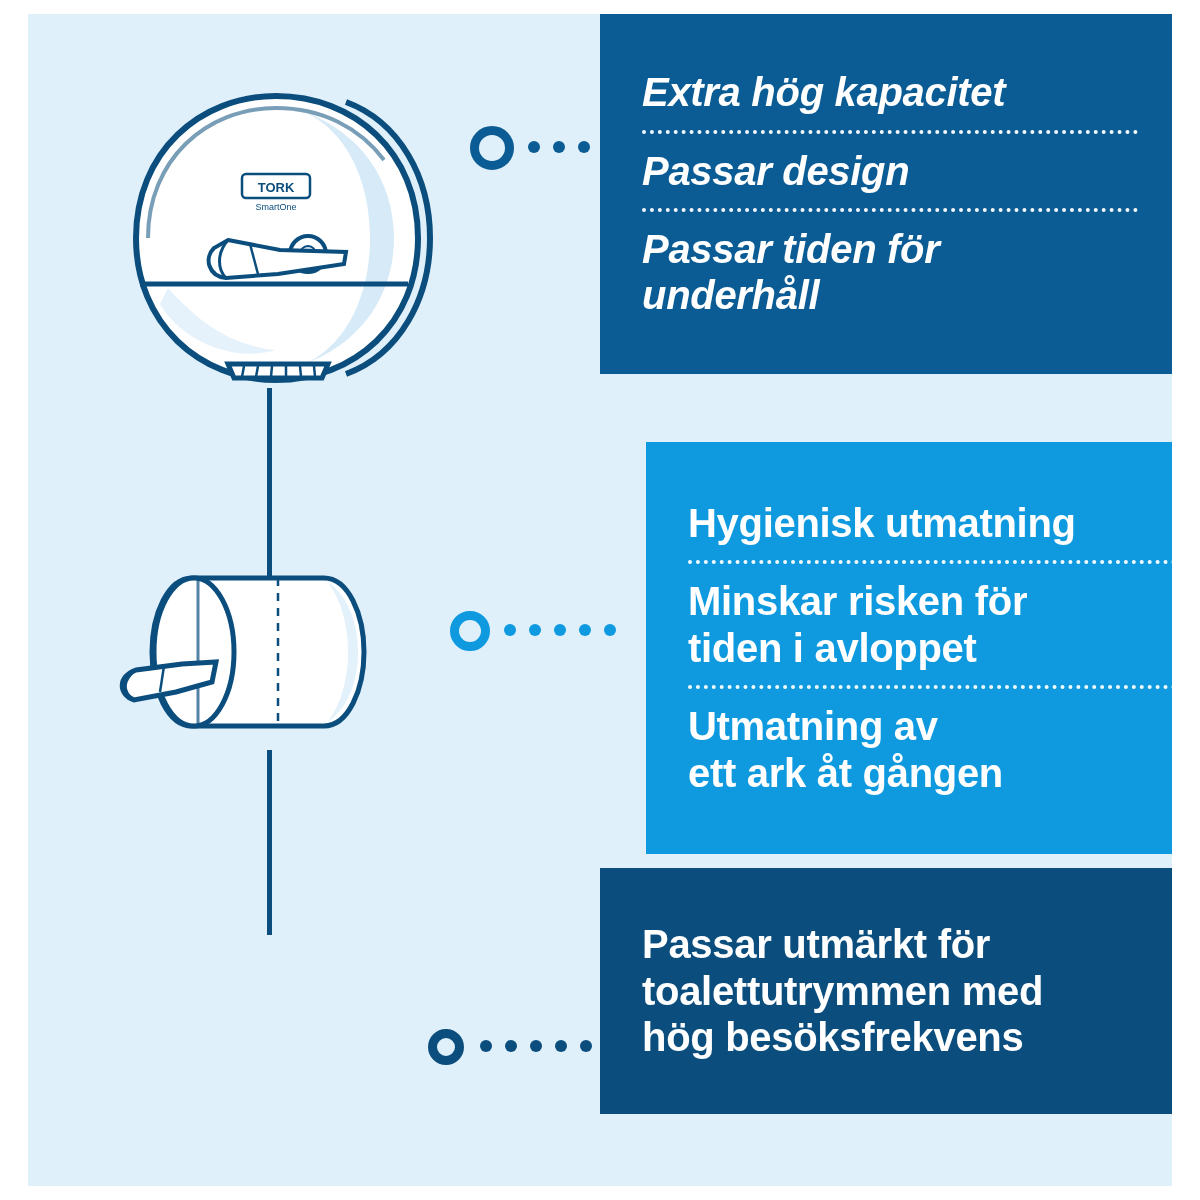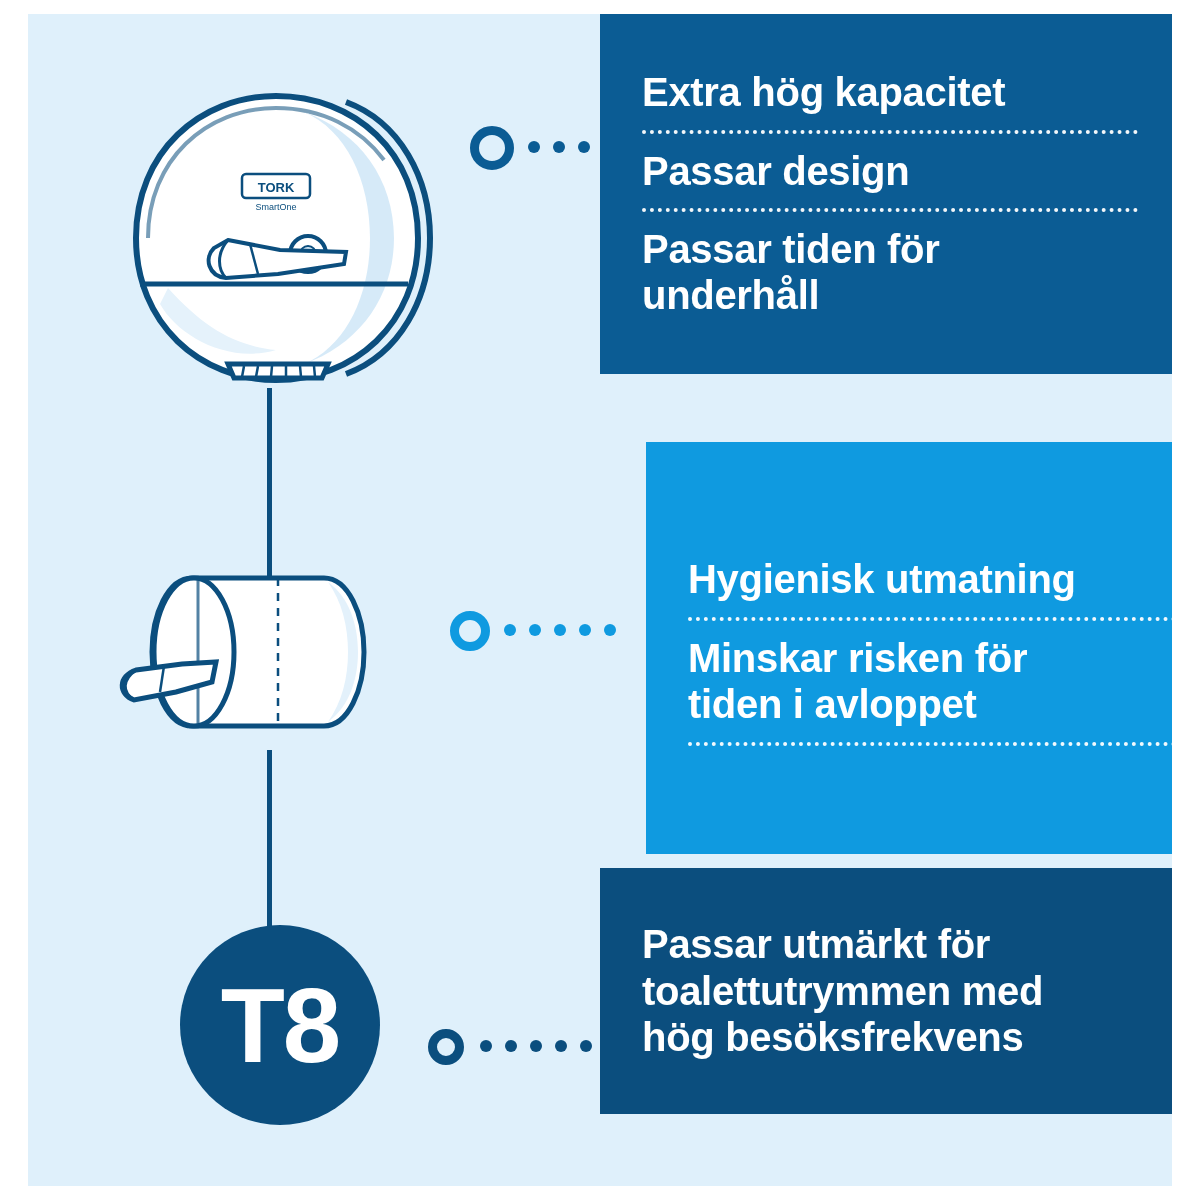--- a/index.html
+++ b/index.html
@@ -28,21 +28,21 @@
   .panel{
     position:absolute;
     left:600px;
     width:572px;
     box-sizing:border-box;
     padding:26px 34px 26px 42px;
     display:flex;
     flex-direction:column;
     justify-content:center;
   }
-  #panel-1{top:14px;height:360px;background:#0b5c94;}
+  #panel-1{top:14px;height:360px;background:#0b5c94;font-style:italic;}
   #panel-2{top:442px;height:412px;background:#0f9ae0;margin-left:46px;}
   #panel-3{top:868px;height:246px;background:#0b4e7e;}
 
   .bullet{
     color:#ffffff;
     font-weight:bold;
     font-size:40px;
     line-height:1.16;
     letter-spacing:-0.3px;
     padding:10px 0;
@@ -171,23 +171,20 @@
       <path d="M166 26 L166 174" stroke="#0b4e7e" stroke-width="2.5" stroke-dasharray="8 7"></path>
 
       <path d="M216 30 C238 46 246 74 246 100 C246 126 238 154 216 170 C230 150 236 126 236 100 C236 74 230 50 216 30 Z" fill="#e3f1fb"></path>
 
       <path d="M24 118 L70 112 L104 110 L100 130 L64 140 L22 148 C6 142 6 124 24 118 Z" fill="#ffffff" stroke="#0b4e7e" stroke-width="5"></path>
       <path d="M24 118 C10 128 10 140 22 148" fill="none" stroke="#0b4e7e" stroke-width="3"></path>
       <path d="M52 114 L48 140" fill="none" stroke="#0b4e7e" stroke-width="2.5"></path>
     </svg>
   </div>
 
-  <div id="t8-badge">
-    <span class="t8-text">T8</span>
-  </div>
 
   <div class="ring" id="ring-1"></div>
   <div class="dots" id="dots-1">
     <span></span>
     <span></span>
     <span></span>
     <span></span>
     <span></span>
   </div>
 
@@ -217,20 +214,22 @@
     <div class="bullet">Passar tiden för
 underhåll</div>
   </div>
 
   <div class="panel" id="panel-2">
     <div class="bullet">Hygienisk utmatning</div>
     <div class="divider"></div>
     <div class="bullet">Minskar risken för
 tiden i avloppet</div>
     <div class="divider"></div>
+    <div class="bullet">Utmatning av
+ett ark åt gången</div>
   </div>
 
   <div class="panel" id="panel-3">
     <div class="bullet">Passar utmärkt för
 toalettutrymmen med
 hög besöksfrekvens</div>
   </div>
 
   <div class="margin-top"></div>
   <div class="margin-bottom"></div>

